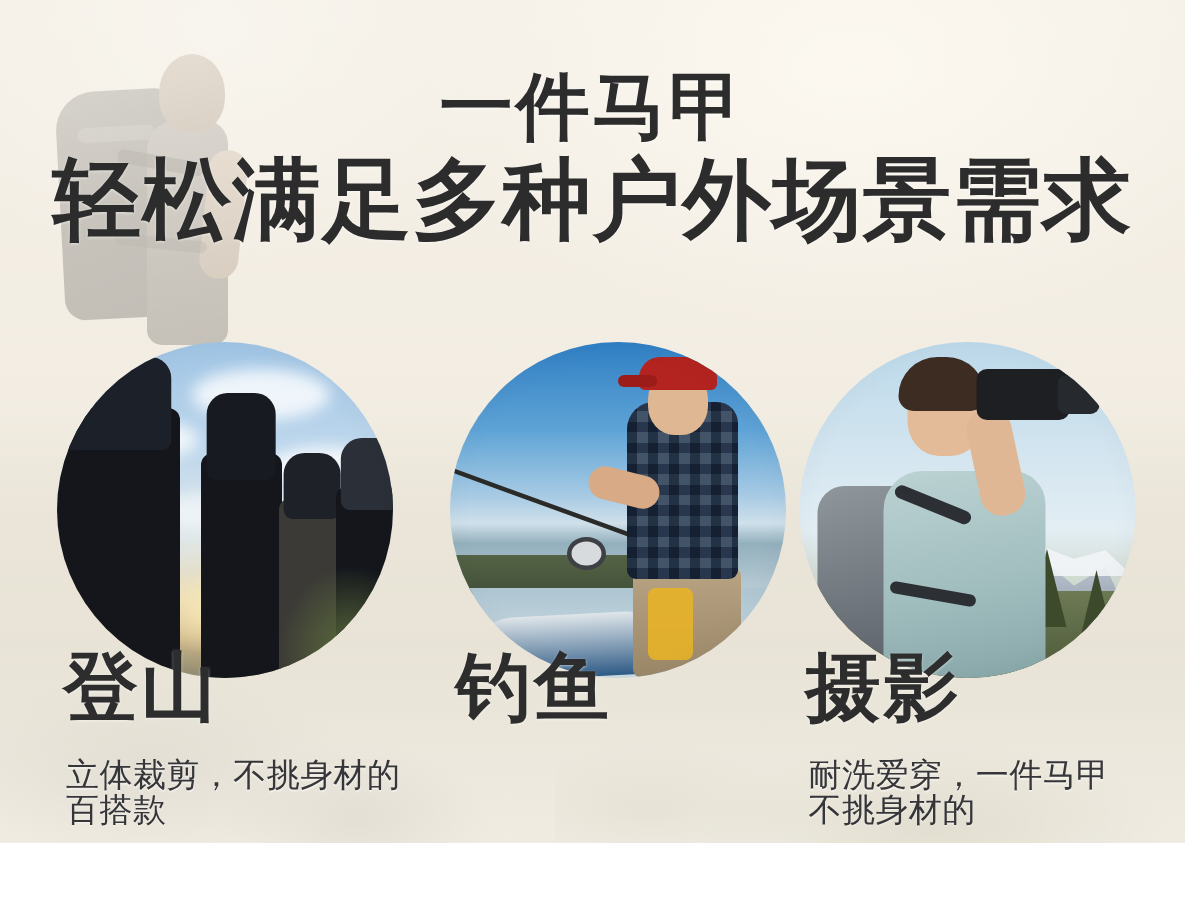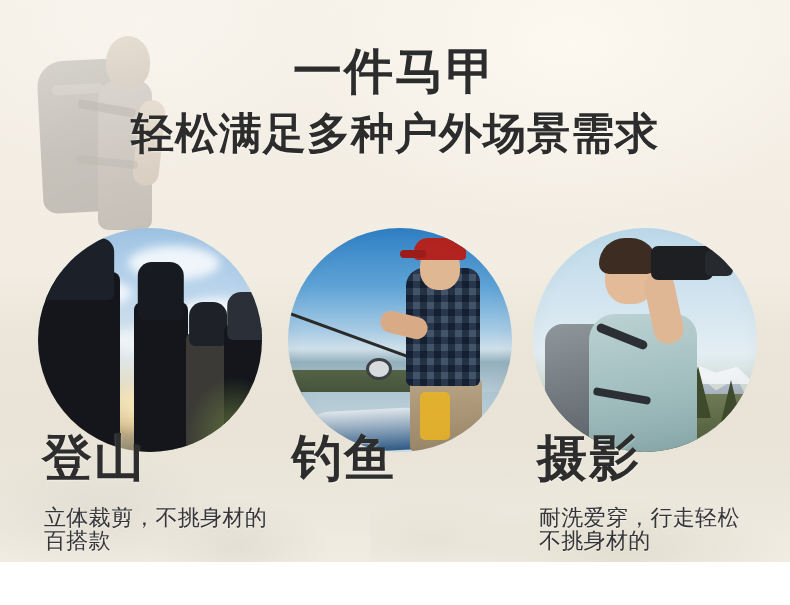--- a/index.html
+++ b/index.html
@@ -100,31 +100,31 @@
   }
   .headline .line1 {
     display:block;
     font-size:49px; line-height:56px;
     font-weight:bold; color:#2c2c2c;
     letter-spacing:2px;
     text-shadow:0 1px 2px rgba(255,255,255,.55);
   }
   .headline .line2 {
     display:block;
-    font-size:43px; line-height:66px;
+    font-size:59px; line-height:66px;
     font-weight:bold; color:#2c2c2c;
     letter-spacing:1px;
     text-shadow:0 1px 2px rgba(255,255,255,.5);
   }
 
   
   .cards { position:absolute; left:0; top:228px; width:790px; height:334px; }
   .card { position:absolute; top:0; width:250px; height:334px; }
   .card.c1 { left:38px; }
-  .card.c2 { left:288px; }
+  .card.c2 { left:300px; }
   .card.c3 { left:533px; }
 
   .photo {
     position:absolute; left:0; top:0;
     width:224px; height:224px; border-radius:50%;
     overflow:hidden;
   }
 
   
   .p1 {
@@ -411,21 +411,21 @@
         <div class="bp-strap"></div>
         <div class="bp-strap2"></div>
         <div class="head3"></div>
         <div class="hair3"></div>
         <div class="arm3"></div>
         <div class="cam"></div>
         <div class="shade"></div>
       </div>
       <div class="label">摄影</div>
       <div class="desc">
-        <span>耐洗爱穿，行走轻松</span>
+        <span>耐洗爱穿，一件马甲</span>
         <span>不挑身材的</span>
       </div>
     </div>
 
   </div>
 </div>
 
 <div class="bottom-strip"></div>
 
 </body></html>

